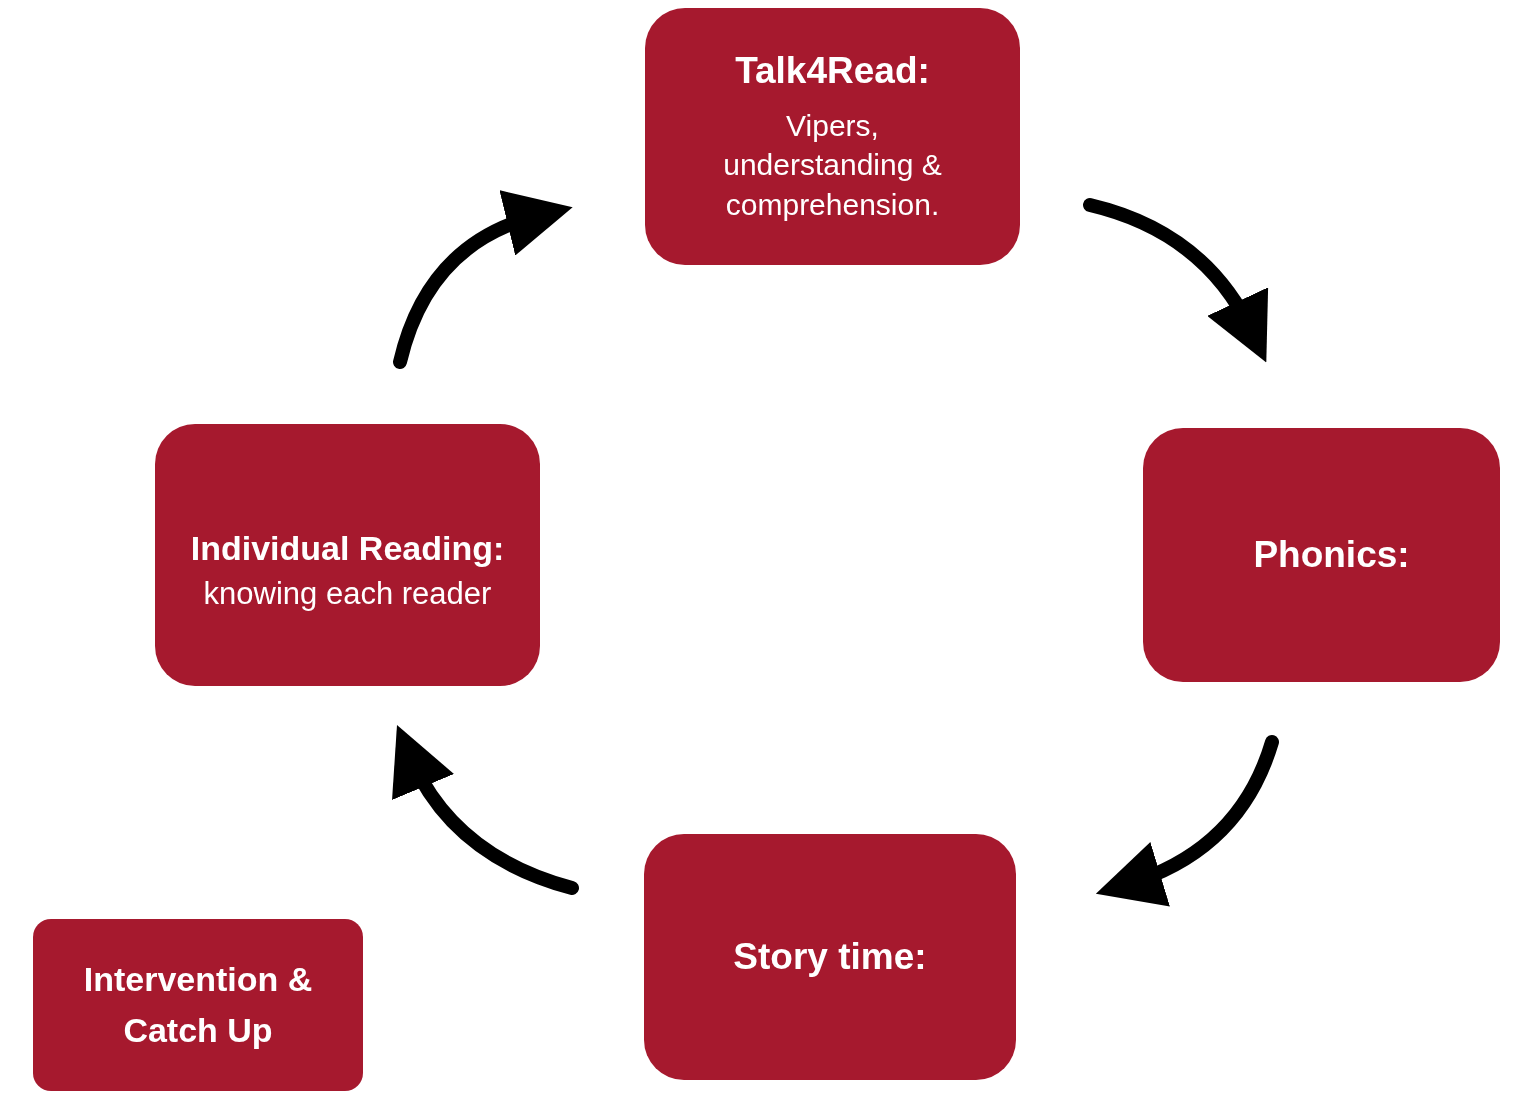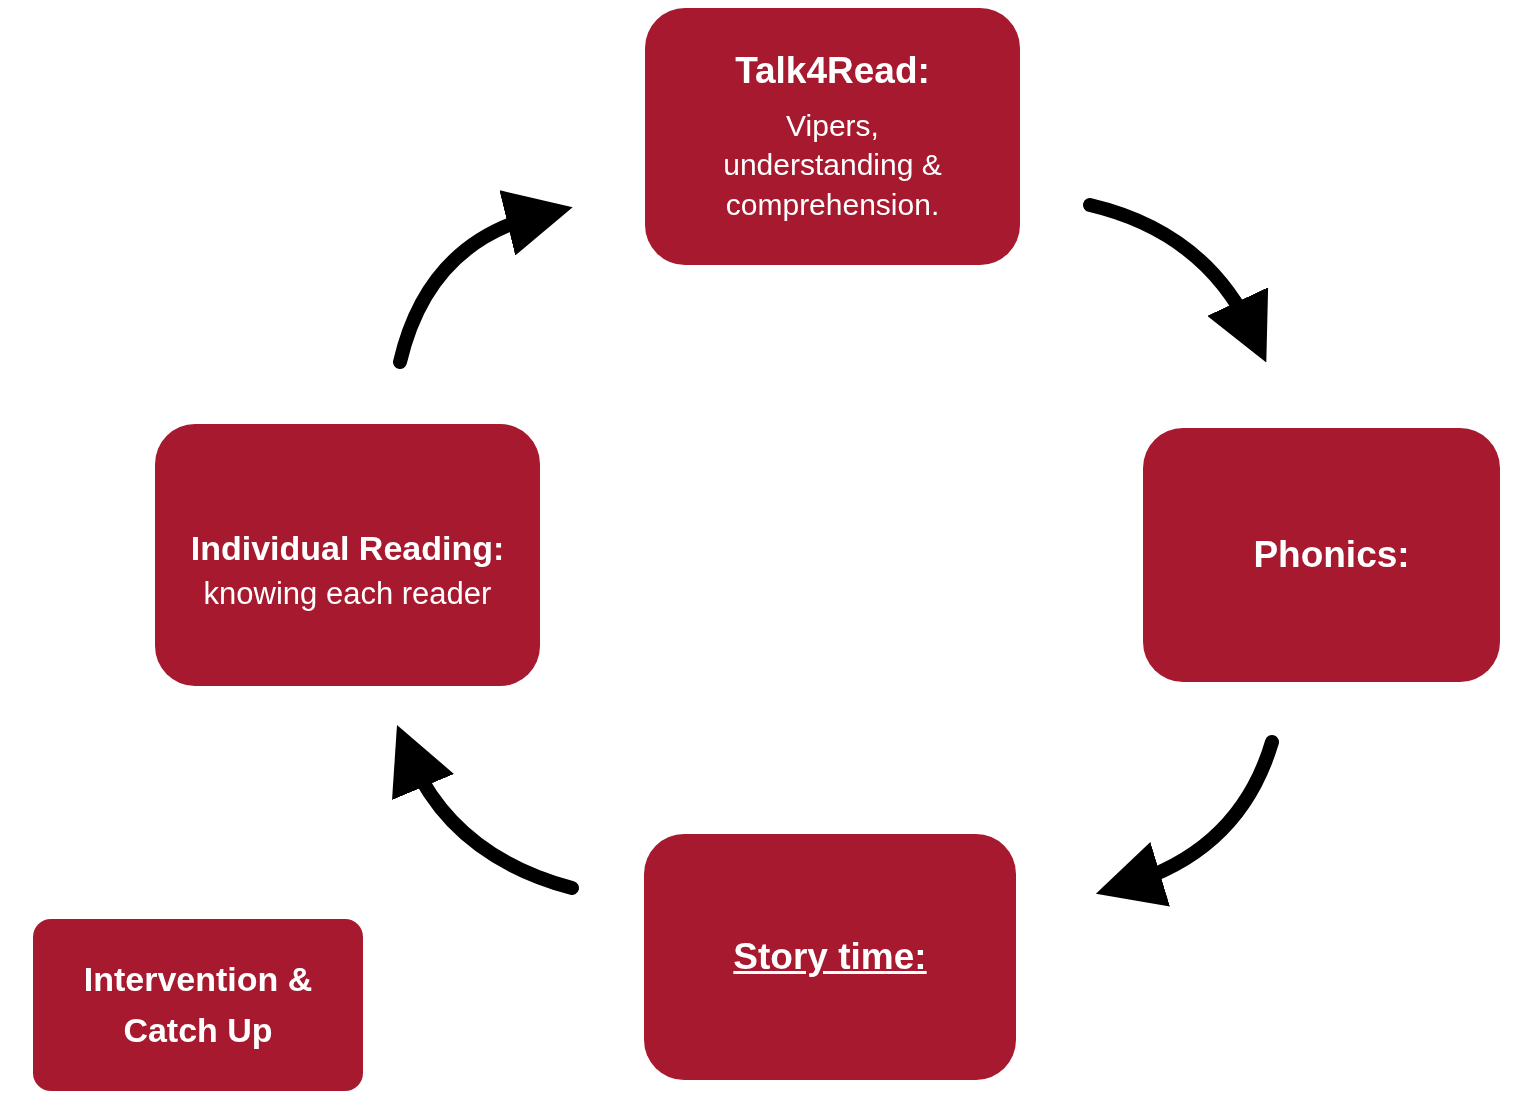--- a/index.html
+++ b/index.html
@@ -55,21 +55,21 @@
   }
   .node .body {
     font-size: 30px;
     line-height: 1.32;
     white-space: pre-line;
     margin-top: 11px;
   }
   .node.compact .body { margin-top: 4px; text-align: center; }
   .node-top    { left: 645px; top: 8px;   width: 375px; height: 257px; }
   .node-right  { left: 1143px; top: 428px; width: 357px; height: 254px; padding-left: 44px; }
-  .node-bottom { left: 644px; top: 834px; width: 372px; height: 246px; text-decoration: underline; }
+  .node-bottom { left: 644px; top: 834px; width: 372px; height: 246px; }
   .node-left   { left: 155px; top: 424px; width: 385px; height: 262px; }
   .node-left .heading { font-size: 34px; margin-top: 32px; }
   .node-left .body { font-size: 31px; }
   .node-intervention {
     left: 33px; top: 919px; width: 330px; height: 172px;
     border-radius: 18px;
   }
   .node-intervention .heading {
     font-size: 34px;
     line-height: 1.5;

